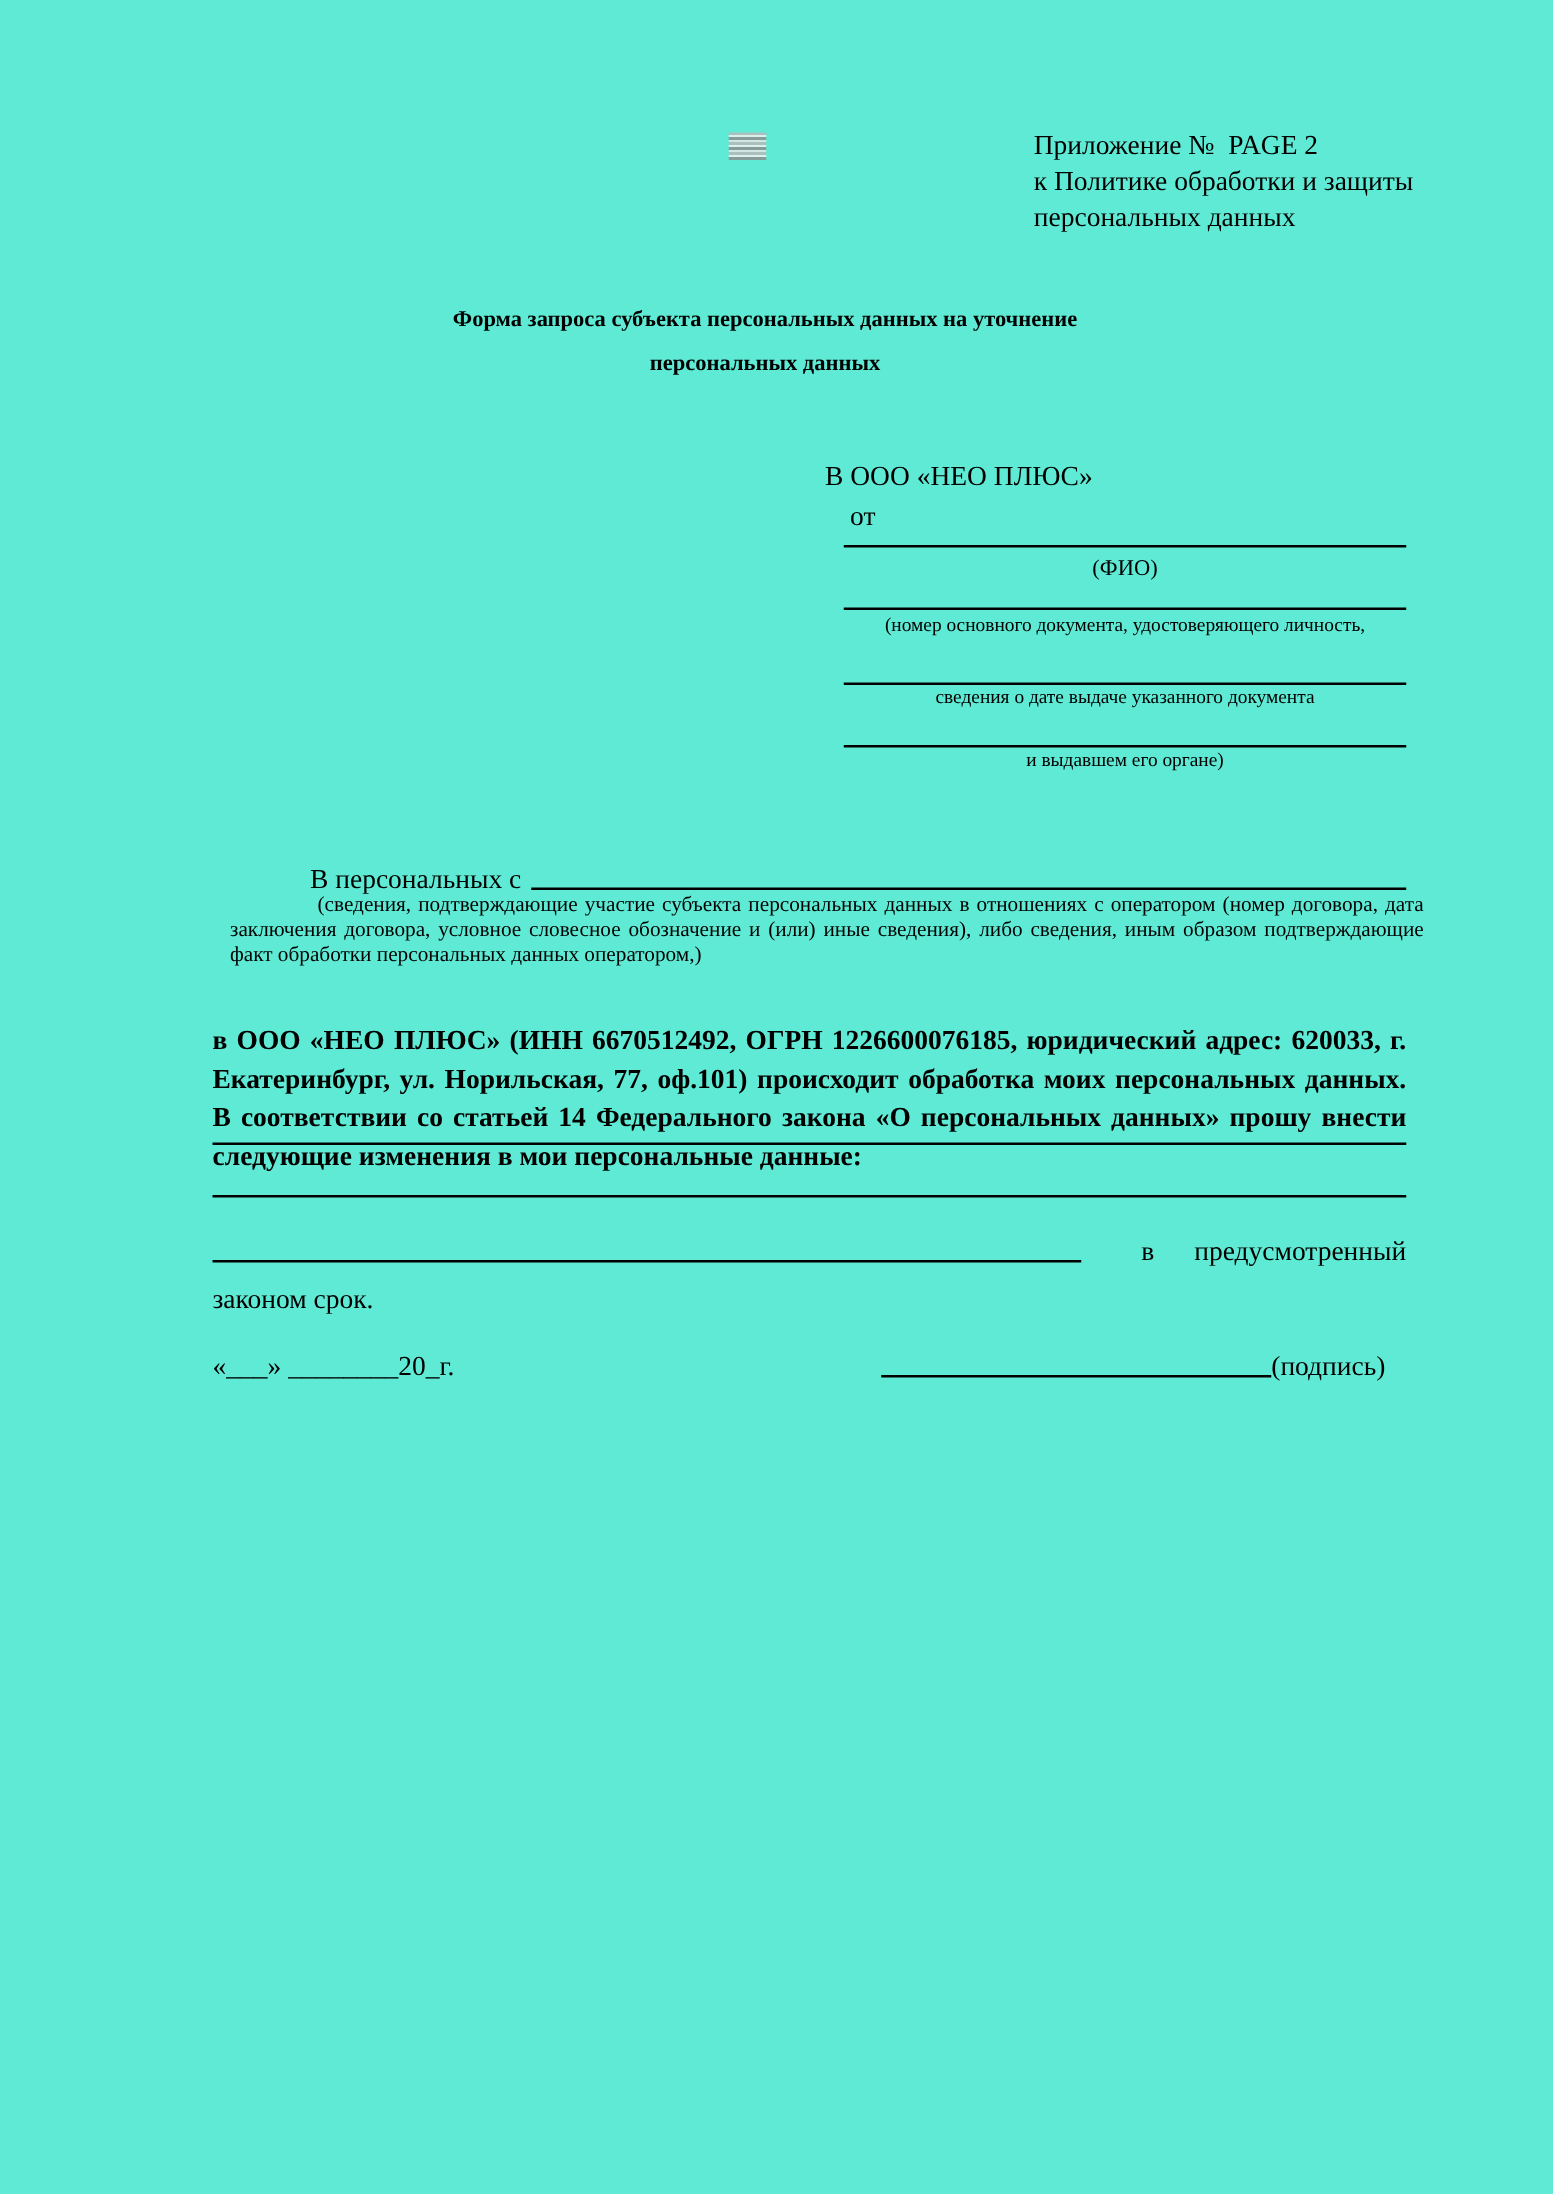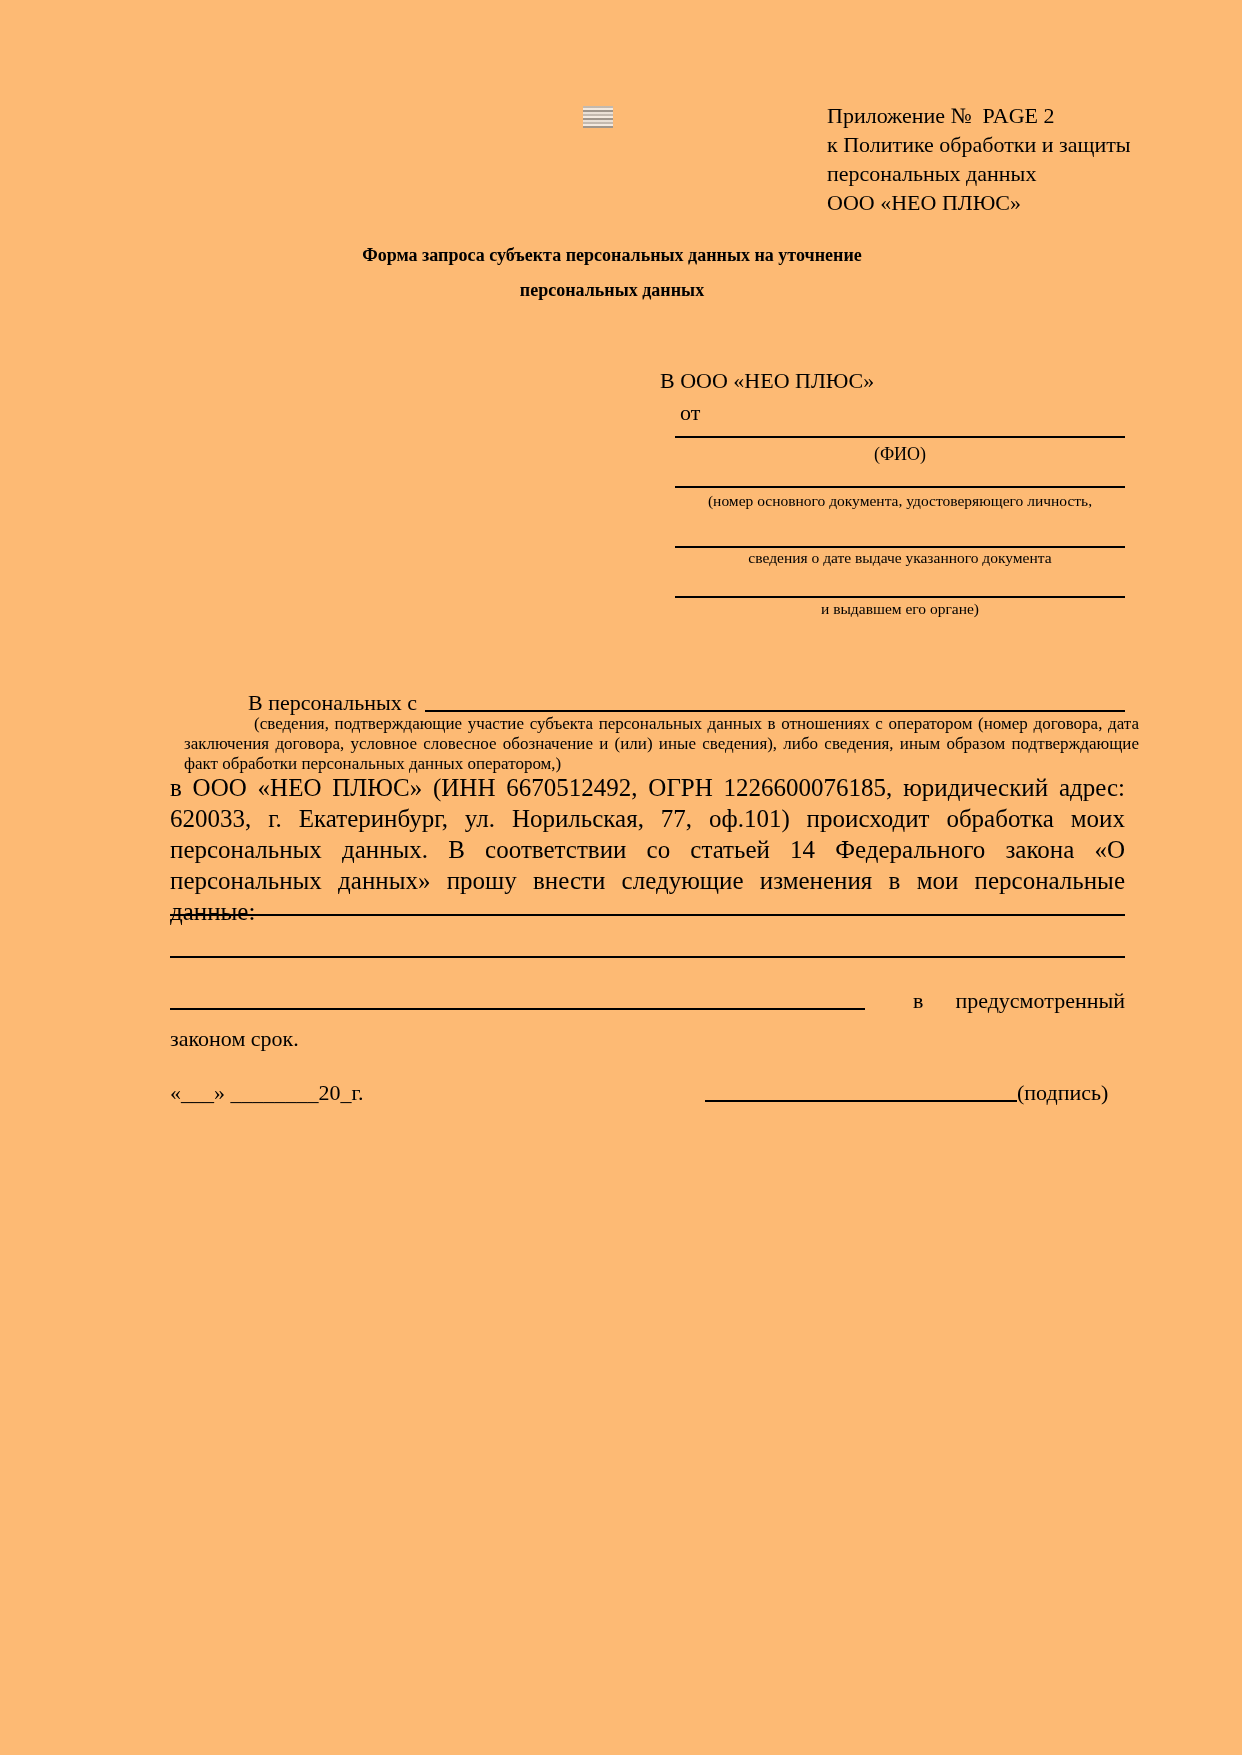--- a/index.html
+++ b/index.html
@@ -1,19 +1,19 @@
 <!DOCTYPE html>
 <html><head>
 <meta charset="utf-8">
 <style>
   html,body{margin:0;padding:0;background:#ffffff;}
   .page{
     position:relative;
     width:1242px;height:1755px;
-    background:#fdba74;
+    background:#5eead4;
     font-family:"Liberation Serif","DejaVu Serif",serif;
     color:#000;
     font-size:22px;
     overflow:hidden;
   }
   .abs{position:absolute;}
   
   .artifact{
     left:583px;top:106px;width:30px;height:22px;
     background:repeating-linear-gradient(#b9b9b9 0 2px,#f2f2f2 2px 4px,#8f8f8f 4px 6px,#e6e6e6 6px 8px);
@@ -47,22 +47,22 @@
   }
   .intro .prefix{padding-left:78px;white-space:nowrap;}
   .fill{flex:1;border-bottom:2px solid #000;height:1px;margin-bottom:4px;margin-left:8px;}
 
   .footnote{
     left:184px;top:714px;width:955px;
     font-size:17px;line-height:20px;
     text-align:justify;text-indent:70px;
   }
   .body-par{
-    left:170px;top:772px;width:955px;
-    font-size:25px;line-height:31px;text-align:justify;
+    left:170px;top:816px;width:955px;
+    font-size:22px;line-height:31px;text-align:justify;font-weight:bold;
   }
   .ruled{left:170px;width:955px;border-bottom:2px solid #000;height:30px;}
   .ruled1{top:884px;}
   .ruled2{top:926px;}
   .reply{
     left:170px;top:966px;width:955px;
     text-indent:78px;
   }
   .reply-line2{
     left:170px;top:986px;width:955px;height:28px;
@@ -81,21 +81,20 @@
 <body>
 
 <div class="page">
 
   <div class="abs artifact"></div>
 
   <div class="abs hdr">
     <div>Приложение №  PAGE 2</div>
     <div>к Политике обработки и защиты</div>
     <div>персональных данных</div>
-    <div>ООО «НЕО ПЛЮС»</div>
   </div>
 
   <div class="abs title">
     <div>Форма запроса субъекта персональных данных на уточнение</div>
     <div>персональных данных</div>
   </div>
 
   <div class="abs to-org">В ООО «НЕО ПЛЮС»</div>
   <div class="abs from-label">от</div>
 

